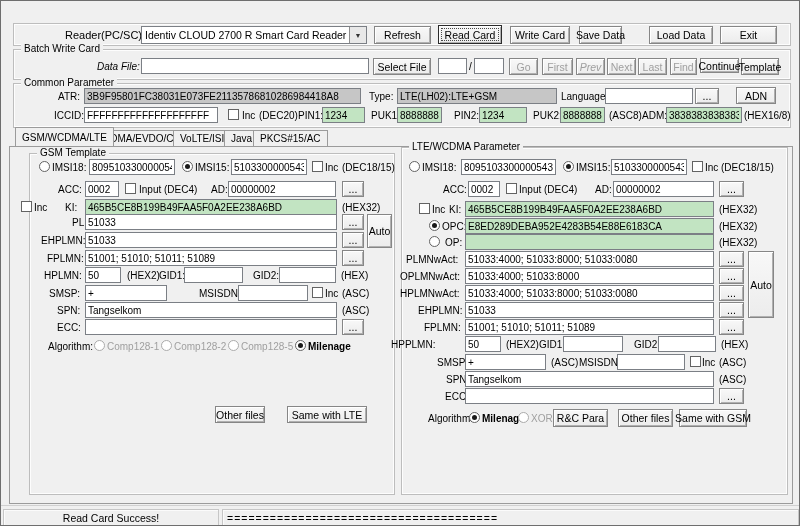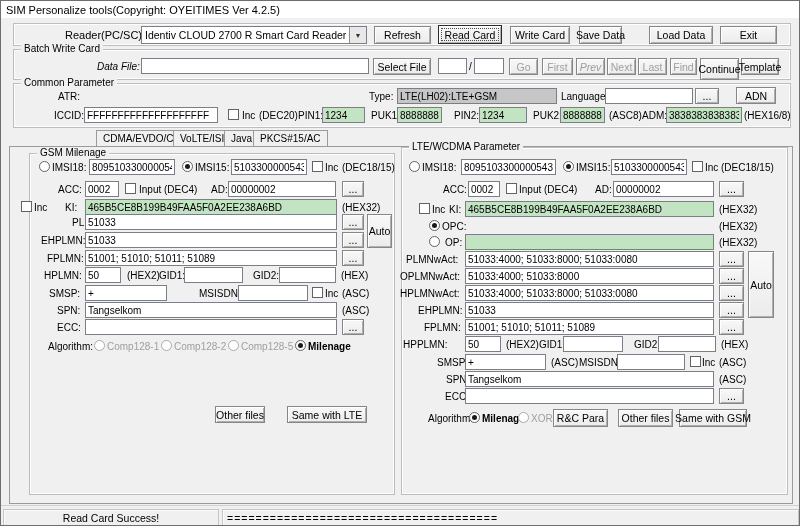--- a/index.html
+++ b/index.html
@@ -38,23 +38,20 @@
   .statusbar{position:absolute;left:0;top:504px;width:800px;height:22px;background:#f0f0f0;border-top:1px solid #d0d0d0;}
   .scell{position:absolute;top:3px;height:17px;border:1px solid #c6c6c6;box-shadow:inset 1px 1px 0 #fbfbfb;
          box-sizing:border-box;display:flex;align-items:center;font-size:10.5px;}
   .z2{z-index:2;}
 </style>
 </head>
 <body>
 
 <div class="win">
 
-  <div class="titlebar">
-    <span>SIM Personalize tools(Copyright: OYEITIMES Ver 4.2.5)</span>
-  </div>
 
   <div class="grp" style="left:12px;top:22px;width:778px;height:23px;"></div>
   <span class="lbl" style="left:64px;top:28px;">Reader(PC/SC):</span>
   <div class="combo z2" style="left:140px;top:25px;width:226px;height:18px;">
     <span class="combo-text">Identiv CLOUD 2700 R Smart Card Reader 0</span>
     <span class="combo-arrow">▼</span>
   </div>
   <div class="btn z2" style="left:373px;top:25px;width:57px;height:18px;text-align:right;">Refresh</div>
   <div class="btn z2 focused" style="left:437px;top:24px;width:64px;height:19px;">Read Card</div>
   <div class="btn z2" style="left:509px;top:25px;width:60px;height:18px;">Write Card</div>
@@ -70,27 +67,28 @@
   <div class="btn z2" style="left:372px;top:57px;width:58px;height:17px;">Select File</div>
   <input class="tb z2" style="left: 437px; top: 57px; width: 29px;" value="">
   <span class="lbl sm" style="left:468px;top:60px;">/</span>
   <input class="tb z2" style="left: 473px; top: 57px; width: 30px;" value="">
   <div class="btn z2 dis" style="left:508px;top:57px;width:29px;height:17px;">Go</div>
   <div class="btn z2 dis" style="left:541px;top:57px;width:31px;height:17px;">First</div>
   <div class="btn z2 dis" style="left:575px;top:57px;width:29px;height:17px;font-style:italic;">Prev</div>
   <div class="btn z2 dis" style="left:606px;top:57px;width:29px;height:17px;">Next</div>
   <div class="btn z2 dis" style="left:637px;top:57px;width:29px;height:17px;">Last</div>
   <div class="btn z2 dis" style="left:669px;top:57px;width:27px;height:17px;">Find</div>
-  <div class="btn z2" style="left:699px;top:57px;width:39px;height:22px;">Continue</div>
+  <div class="btn z2" style="left:699px;top:57px;width:39px;height:15px;">Continue</div>
   <div class="btn z2" style="left:740px;top:57px;width:38px;height:17px;">Template</div>
 
   <div class="grp" style="left:12px;top:82px;width:778px;height:45px;">
     <span class="cap">Common Parameter</span>
   </div>
   <span class="lbl sm" style="left:57px;top:90px;">ATR:</span>
+  <input class="tb gray z2" style="left: 83px; top: 87px; width: 277px;" readonly="" value="3B9F95801FC38031E073FE21135786810286984418A8">
   <span class="lbl sm" style="left:368px;top:90px;">Type:</span>
   <input class="tb gray z2" style="left: 396px; top: 87px; width: 160px;" readonly="" value="LTE(LH02):LTE+GSM">
   <span class="lbl sm" style="left:560px;top:90px;">Language:</span>
   <input class="tb z2" style="left: 604px; top: 87px; width: 88px;" value="">
   <div class="btn z2" style="left:694px;top:87px;width:24px;height:16px;">...</div>
   <div class="btn z2" style="left:735px;top:86px;width:40px;height:17px;">ADN</div>
 
   <span class="lbl sm" style="left:53px;top:109px;">ICCID:</span>
   <input class="tb z2" style="left: 83px; top: 106px; width: 134px;" value="FFFFFFFFFFFFFFFFFFFF">
   <span class="chk z2" style="left:227px;top:108px;"></span>
@@ -102,28 +100,29 @@
   <input class="tb green z2" style="left: 396px; top: 106px; width: 45px;" value="88888888">
   <span class="lbl sm" style="left:453px;top:109px;">PIN2:</span>
   <input class="tb green z2" style="left: 478px; top: 106px; width: 48px;" value="1234">
   <span class="lbl sm" style="left:532px;top:109px;">PUK2:</span>
   <input class="tb green z2" style="left: 559px; top: 106px; width: 45px;" value="88888888">
   <span class="lbl sm" style="left:608px;top:109px;">(ASC8)</span>
   <span class="lbl sm" style="left:641px;top:109px;">ADM:</span>
   <input class="tb green z2" style="left: 665px; top: 106px; width: 76px;" value="3838383838383838">
   <span class="lbl sm" style="left:743px;top:109px;">(HEX16/8)</span>
 
+  <div class="tab active" style="left:14px;">GSM/WCDMA/LTE</div>
   <div class="tab" style="left:95px;">CDMA/EVDO/CSIM</div>
   <div class="tab" style="left:172px;">VoLTE/ISIM</div>
   <div class="tab" style="left:223px;">Java</div>
   <div class="tab" style="left:252px;">PKCS#15/AC</div>
   <div class="frame"></div>
 
   <div class="grp z2" style="left:28px;top:152px;width:366px;height:342px;">
-    <span class="cap">GSM Milenage</span>
+    <span class="cap">GSM Template</span>
   </div>
 
   <span class="radio z2" style="left:38px;top:160px;"></span>
   <span class="lbl sm z2" style="left:51px;top:161px;">IMSI18:</span>
   <input class="tb z2" style="left: 88px; top: 158px; width: 86px;" value="809510330000054321">
   <span class="radio sel z2" style="left:181px;top:160px;"></span>
   <span class="lbl sm z2" style="left:194px;top:161px;">IMSI15:</span>
   <input class="tb z2" style="left: 230px; top: 158px; width: 76px;" value="510330000054321">
   <span class="chk z2" style="left:311px;top:160px;"></span>
   <span class="lbl sm z2" style="left:324px;top:161px;">Inc</span>
@@ -217,20 +216,21 @@
   <div class="btn z2" style="left:718px;top:180px;width:25px;height:16px;">...</div>
 
   <span class="chk z2" style="left:418px;top:202px;"></span>
   <span class="lbl sm z2" style="left:431px;top:203px;">Inc</span>
   <span class="lbl sm z2" style="left:448px;top:203px;">KI:</span>
   <input class="tb green z2" style="left: 464px; top: 200px; width: 249px;" value="465B5CE8B199B49FAA5F0A2EE238A6BD">
   <span class="lbl sm z2" style="left:718px;top:203px;">(HEX32)</span>
 
   <span class="radio sel z2" style="left:428px;top:219px;"></span>
   <span class="lbl sm z2" style="left:441px;top:220px;">OPC:</span>
+  <input class="tb green z2" style="left: 464px; top: 217px; width: 249px;" value="E8ED289DEBA952E4283B54E88E6183CA">
   <span class="lbl sm z2" style="left:718px;top:220px;">(HEX32)</span>
 
   <span class="radio z2" style="left:428px;top:235px;"></span>
   <span class="lbl sm z2" style="left:444px;top:236px;">OP:</span>
   <input class="tb green z2" style="left: 464px; top: 233px; width: 249px;" value="">
   <span class="lbl sm z2" style="left:718px;top:236px;">(HEX32)</span>
 
   <span class="lbl sm z2" style="left:405px;top:253px;">PLMNwAct:</span>
   <input class="tb z2" style="left: 464px; top: 250px; width: 249px;" value="51033:4000; 51033:8000; 51033:0080">
   <div class="btn z2" style="left:718px;top:250px;width:25px;height:16px;">...</div>
@@ -245,21 +245,21 @@
   <div class="btn z2" style="left:718px;top:284px;width:25px;height:16px;">...</div>
 
   <span class="lbl sm z2" style="left:417px;top:304px;">EHPLMN:</span>
   <input class="tb z2" style="left: 464px; top: 301px; width: 249px;" value="51033">
   <div class="btn z2" style="left:718px;top:301px;width:25px;height:16px;">...</div>
 
   <span class="lbl sm z2" style="left:423px;top:321px;">FPLMN:</span>
   <input class="tb z2" style="left: 464px; top: 318px; width: 249px;" value="51001; 51010; 51011; 51089">
   <div class="btn z2" style="left:718px;top:318px;width:25px;height:16px;">...</div>
 
-  <span class="lbl sm z2" style="left:402px;top:338px;">HPPLMN:</span>
+  <span class="lbl sm z2" style="left:390px;top:338px;">HPPLMN:</span>
   <input class="tb z2" style="left: 464px; top: 335px; width: 36px;" value="50">
   <span class="lbl sm z2" style="left:505px;top:338px;">(HEX2)</span>
   <span class="lbl sm z2" style="left:538px;top:338px;">GID1:</span>
   <input class="tb z2" style="left: 562px; top: 335px; width: 60px;" value="">
   <span class="lbl sm z2" style="left:633px;top:338px;">GID2:</span>
   <input class="tb z2" style="left: 657px; top: 335px; width: 58px;" value="">
   <span class="lbl sm z2" style="left:720px;top:338px;">(HEX)</span>
 
   <span class="lbl sm z2" style="left:436px;top:356px;">SMSP:</span>
   <input class="tb z2" style="left: 464px; top: 353px; width: 81px;" value="+">

